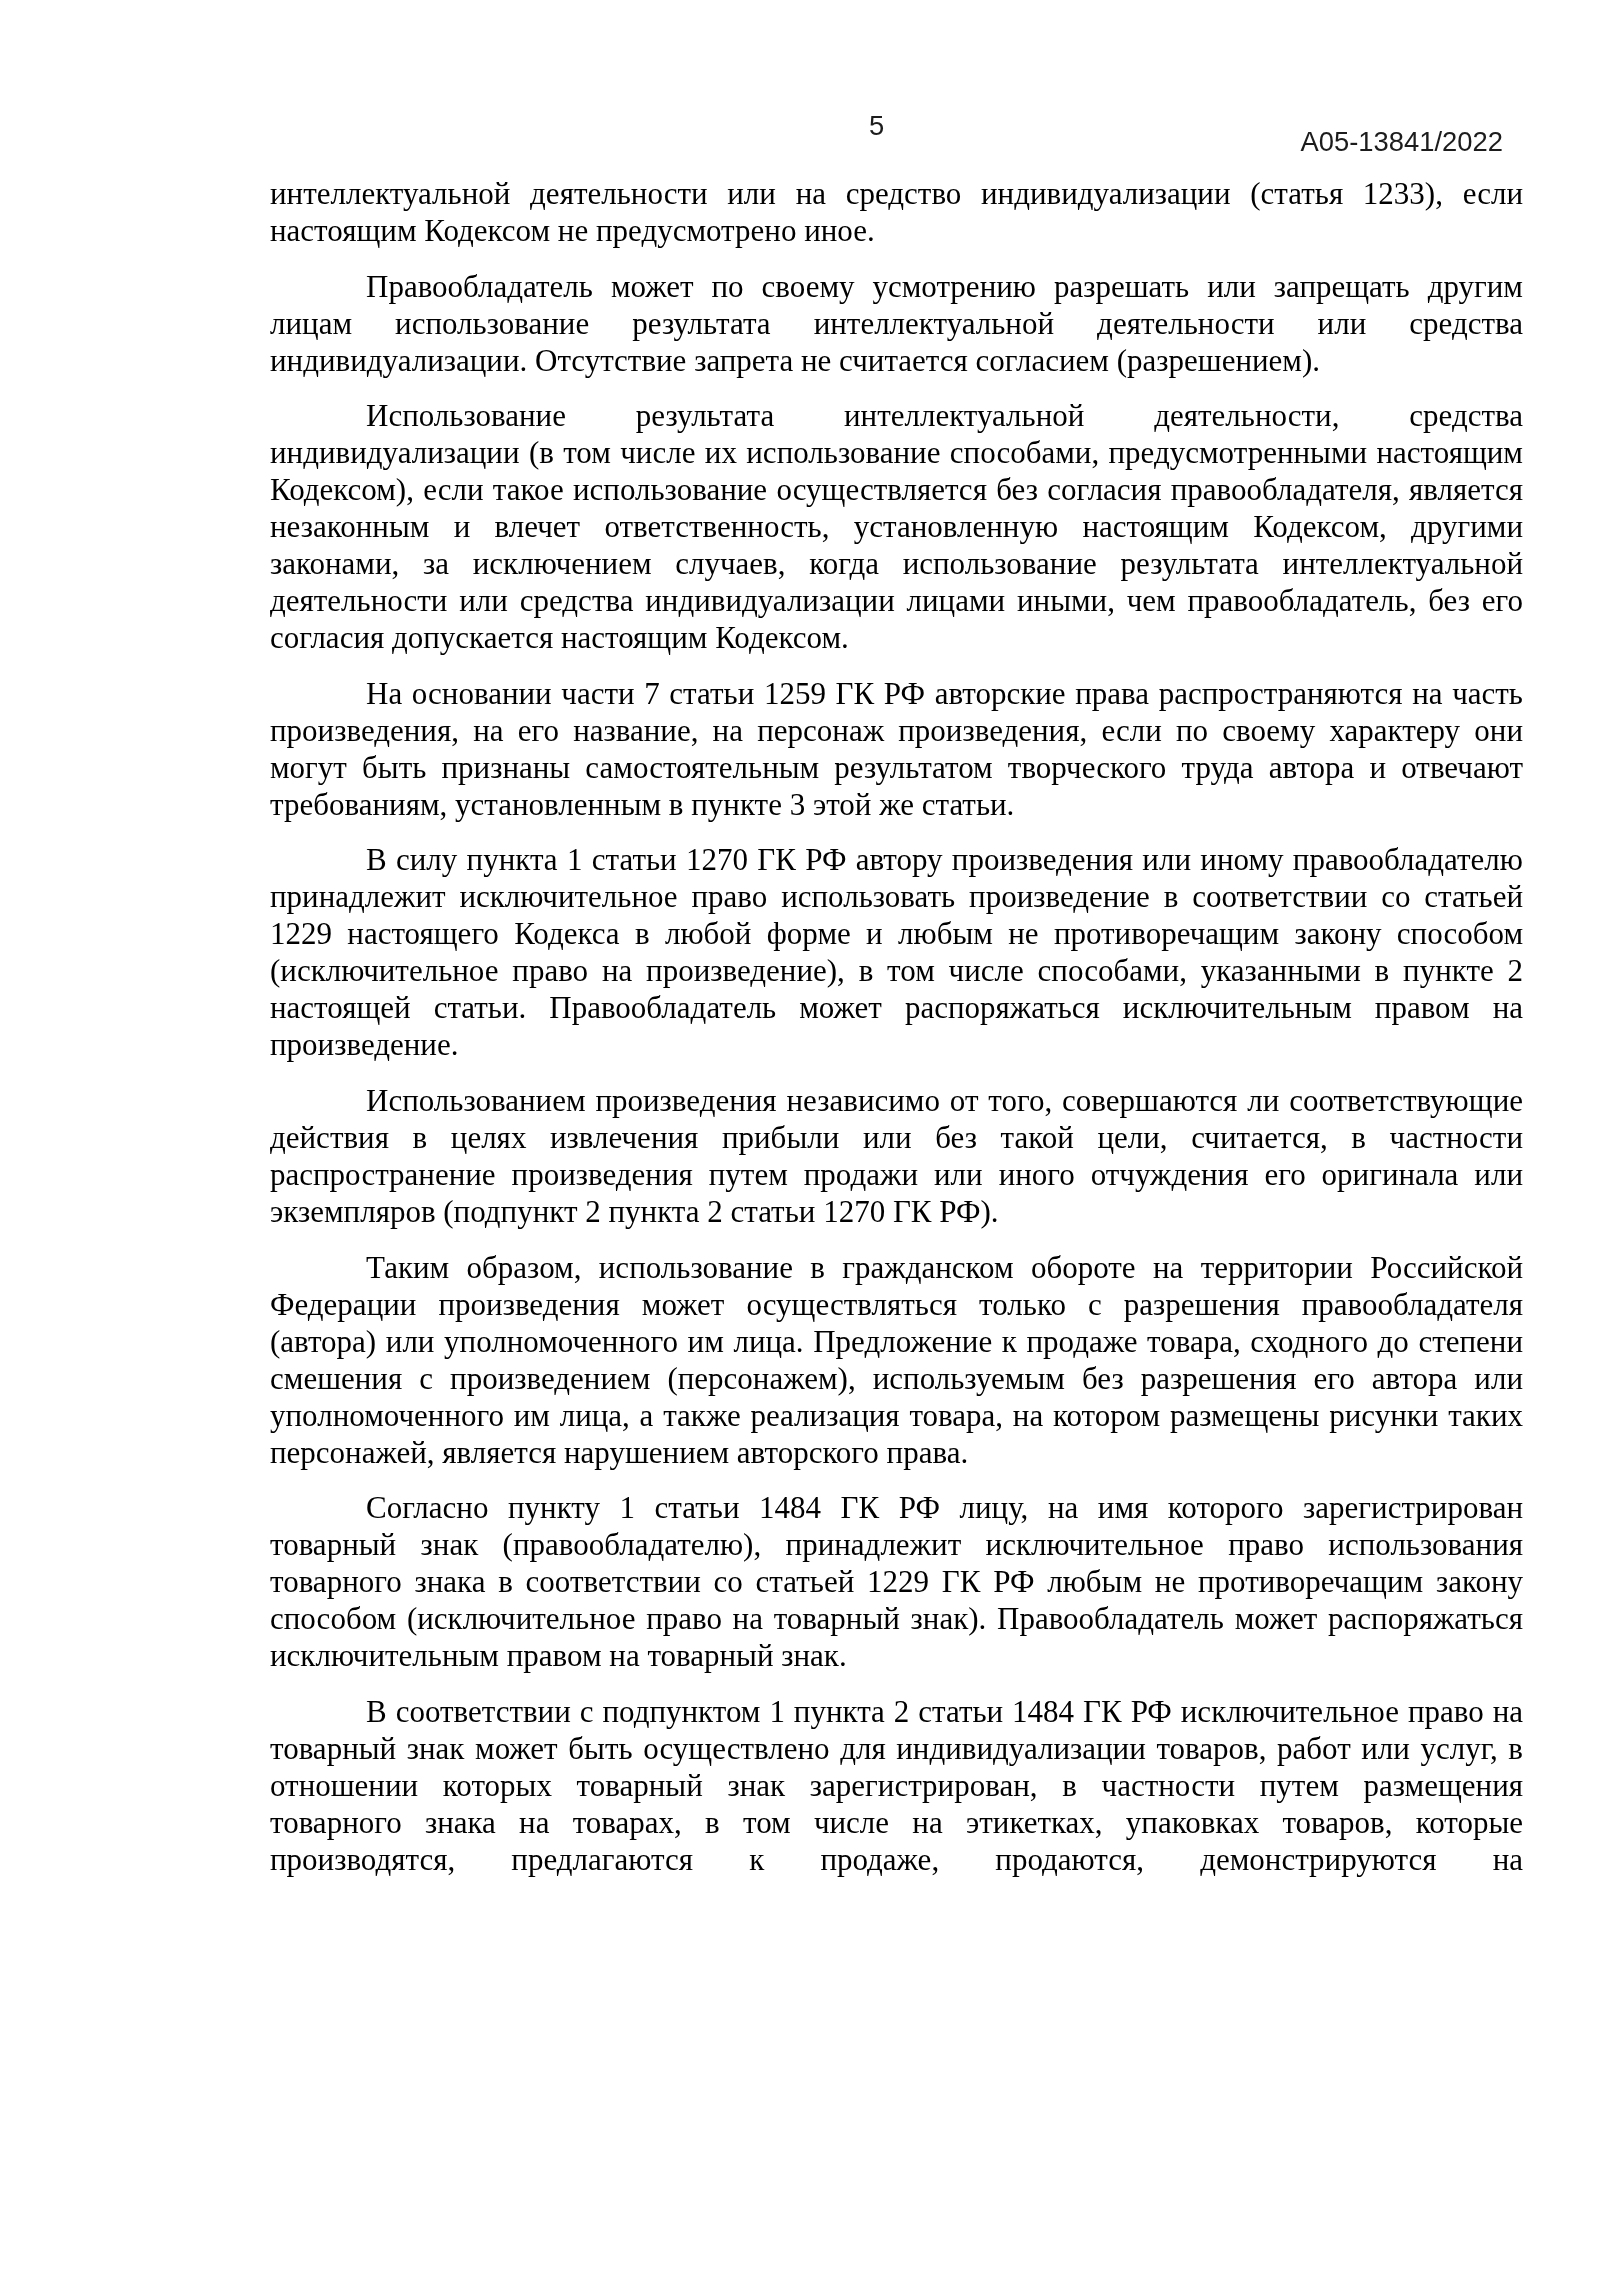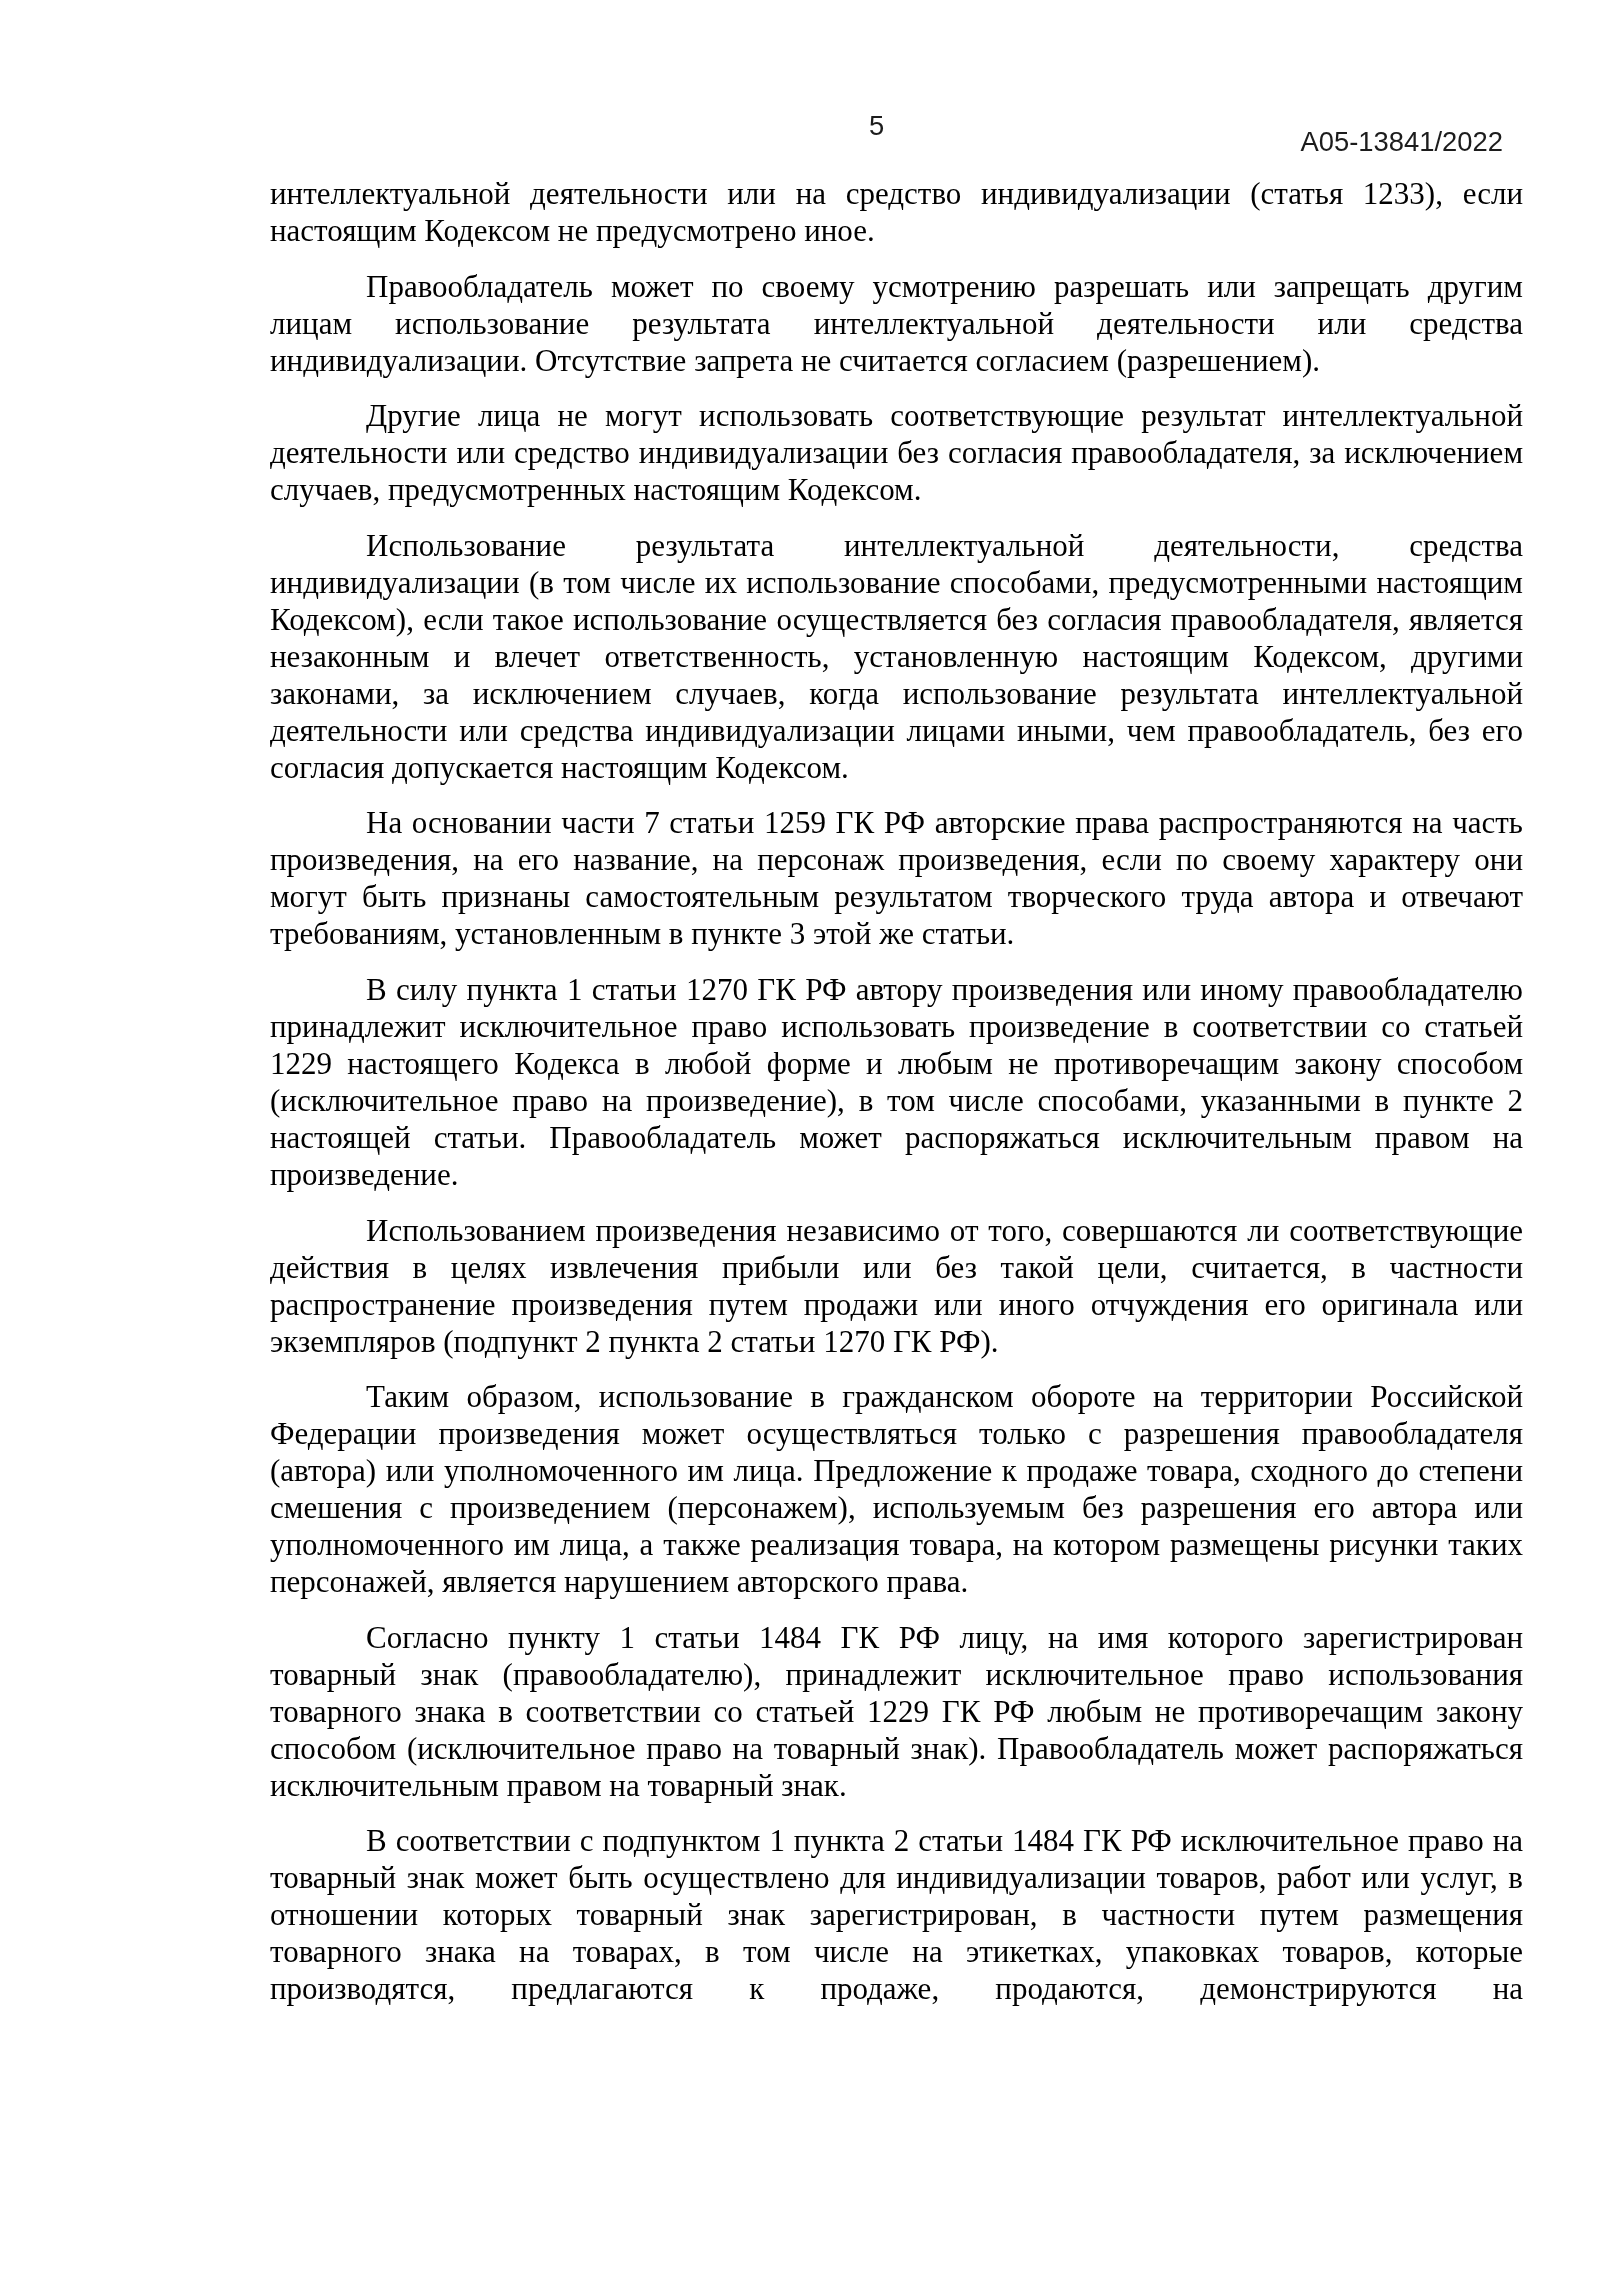--- a/index.html
+++ b/index.html
@@ -67,21 +67,20 @@
 
 <div class="page">
   <header class="page-header">
     <span class="page-number">5</span>
     <span class="case-number">А05-13841/2022</span>
   </header>
 
   <main class="document-body" id="paragraphs-container">
       <p class="paragraph no-indent">интеллектуальной деятельности или на средство индивидуализации (статья 1233), если настоящим Кодексом не предусмотрено иное.</p>
       <p class="paragraph">Правообладатель может по своему усмотрению разрешать или запрещать другим лицам использование результата интеллектуальной деятельности или средства индивидуализации. Отсутствие запрета не считается согласием (разрешением).</p>
-      <p class="paragraph">Другие лица не могут использовать соответствующие результат интеллектуальной деятельности или средство индивидуализации без согласия правообладателя, за исключением случаев, предусмотренных настоящим Кодексом.</p>
       <p class="paragraph">Использование результата интеллектуальной деятельности, средства индивидуализации (в том числе их использование способами, предусмотренными настоящим Кодексом), если такое использование осуществляется без согласия правообладателя, является незаконным и влечет ответственность, установленную настоящим Кодексом, другими законами, за исключением случаев, когда использование результата интеллектуальной деятельности или средства индивидуализации лицами иными, чем правообладатель, без его согласия допускается настоящим Кодексом.</p>
       <p class="paragraph">На основании части 7 статьи 1259 ГК РФ авторские права распространяются на часть произведения, на его название, на персонаж произведения, если по своему характеру они могут быть признаны самостоятельным результатом творческого труда автора и отвечают требованиям, установленным в пункте 3 этой же статьи.</p>
       <p class="paragraph">В силу пункта 1 статьи 1270 ГК РФ автору произведения или иному правообладателю принадлежит исключительное право использовать произведение в соответствии со статьей 1229 настоящего Кодекса в любой форме и любым не противоречащим закону способом (исключительное право на произведение), в том числе способами, указанными в пункте 2 настоящей статьи. Правообладатель может распоряжаться исключительным правом на произведение.</p>
       <p class="paragraph">Использованием произведения независимо от того, совершаются ли соответствующие действия в целях извлечения прибыли или без такой цели, считается, в частности распространение произведения путем продажи или иного отчуждения его оригинала или экземпляров (подпункт 2 пункта 2 статьи 1270 ГК РФ).</p>
       <p class="paragraph">Таким образом, использование в гражданском обороте на территории Российской Федерации произведения может осуществляться только с разрешения правообладателя (автора) или уполномоченного им лица.  Предложение к продаже товара, сходного до степени смешения с произведением (персонажем), используемым без разрешения его автора или уполномоченного им лица, а также реализация товара, на котором размещены рисунки таких персонажей, является нарушением авторского права.</p>
       <p class="paragraph">Согласно пункту 1 статьи 1484 ГК РФ лицу, на имя которого зарегистрирован товарный знак (правообладателю), принадлежит исключительное право использования товарного знака в соответствии со статьей 1229 ГК РФ любым не противоречащим закону способом (исключительное право на товарный знак). Правообладатель может распоряжаться исключительным правом на товарный знак.</p>
       <p class="paragraph">В соответствии с подпунктом 1 пункта 2 статьи 1484 ГК РФ исключительное право на товарный знак может быть осуществлено для индивидуализации товаров, работ или услуг, в отношении которых товарный знак зарегистрирован, в частности путем размещения товарного знака на товарах, в том числе на этикетках, упаковках товаров, которые производятся, предлагаются к продаже, продаются, демонстрируются на</p>
     </main>
 </div>
 

